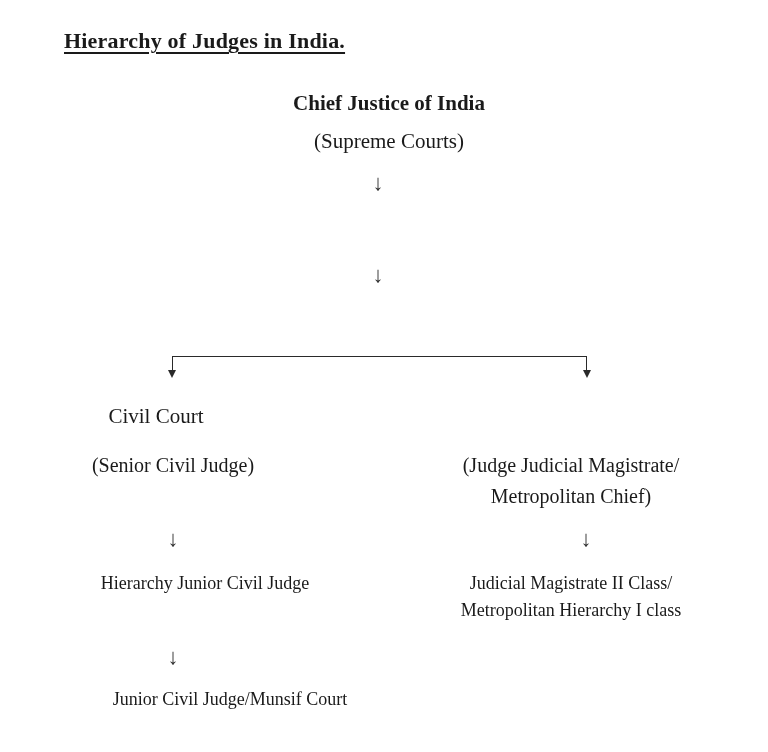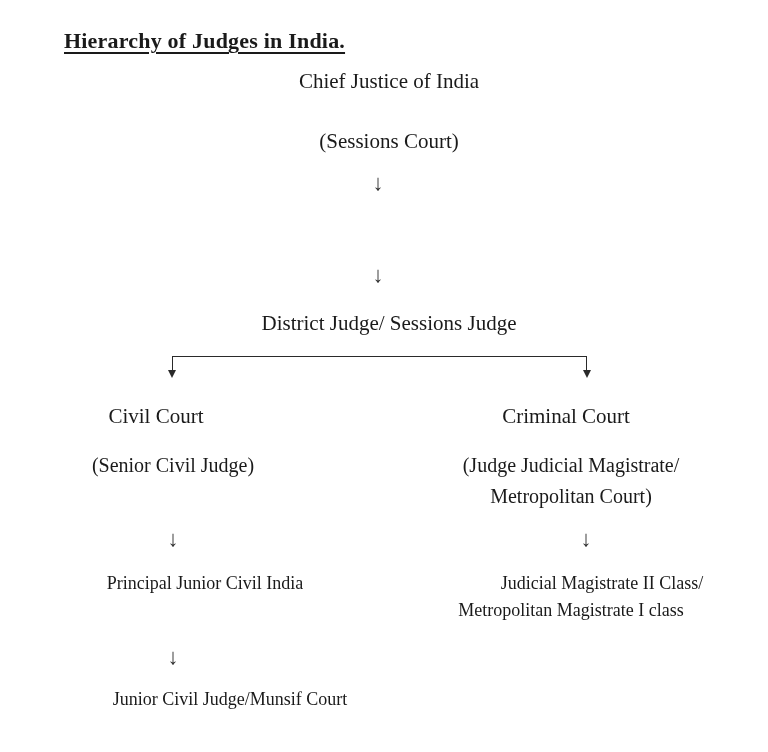--- a/index.html
+++ b/index.html
@@ -97,56 +97,54 @@
   .branch-head.left  { left: -4px; }
   .branch-head.right { right: -4px; }
 </style>
 </head>
 <body>
 
 <div class="canvas">
 
   <div class="title">Hierarchy of Judges in India.</div>
 
-  <div class="node fs-main" style="left:389px; top:66px;">Chief Justice of India</div>
+  <div class="node fs-main" style="left:389px; top:88px;font-weight:bold;">Chief Justice of India</div>
 
-  <div class="node fs-main" style="left:389px; top:126px;">(Sessions Court)</div>
+  <div class="node fs-main" style="left:389px; top:126px;">(Supreme Courts)</div>
 
   <div class="arrow" style="left:378px; top:172px;">↓</div>
 
 
   <div class="arrow" style="left:378px; top:264px;">↓</div>
 
-  <div class="node fs-main" style="left:389px; top:308px;">District Judge/ Sessions Judge</div>
 
   <div class="branch">
     <div class="branch-hline"></div>
     <div class="branch-stem left"></div>
     <div class="branch-head left"></div>
     <div class="branch-stem right"></div>
     <div class="branch-head right"></div>
   </div>
 
   <div class="node fs-main" style="left:156px; top:401px;">Civil Court</div>
 
   <div class="node fs-sub" style="left:173px; top:450px;">(Senior Civil Judge)</div>
 
   <div class="arrow" style="left:173px; top:528px;">↓</div>
 
-  <div class="node fs-small" style="left:205px; top:570px;">Principal Junior Civil India</div>
+  <div class="node fs-small" style="left:205px; top:570px;">Hierarchy Junior Civil Judge</div>
 
   <div class="arrow" style="left:173px; top:646px;">↓</div>
 
   <div class="node fs-small" style="left:230px; top:686px;">Junior Civil Judge/Munsif Court</div>
 
-  <div class="node fs-main" style="left:566px; top:401px;">Criminal Court</div>
 
   <div class="node fs-sub" style="left:571px; top:450px;">(Judge Judicial Magistrate/</div>
 
-  <div class="node fs-sub" style="left:571px; top:481px;">Metropolitan Court)</div>
+  <div class="node fs-sub" style="left:571px; top:481px;">Metropolitan Chief)</div>
 
   <div class="arrow" style="left:586px; top:528px;">↓</div>
 
-  <div class="node fs-small" style="left:602px; top:570px;">Judicial Magistrate II Class/</div>
+  <div class="node fs-small" style="left:571px; top:570px;">Judicial Magistrate II Class/</div>
 
-  <div class="node fs-small" style="left:571px; top:597px;">Metropolitan Magistrate I class</div>
+  <div class="node fs-small" style="left:571px; top:597px;">Metropolitan Hierarchy I class</div>
 
 </div>
 
 </body></html>

